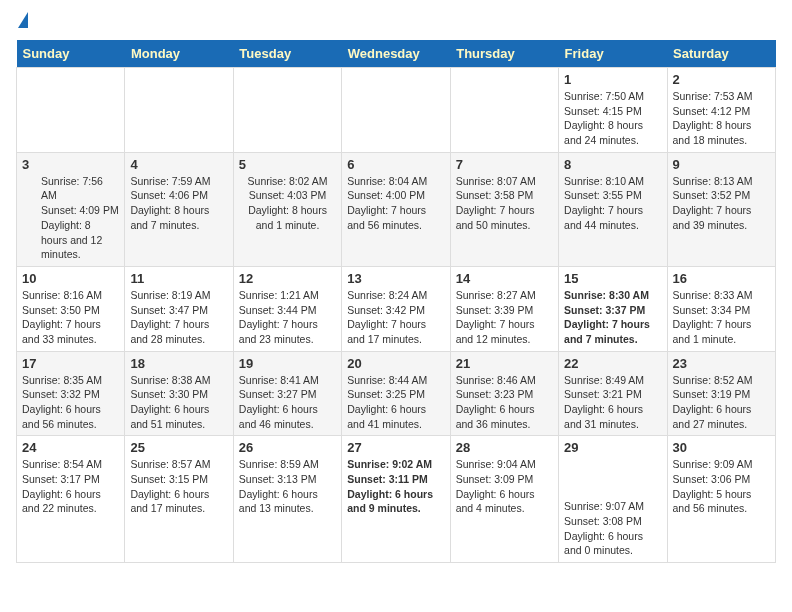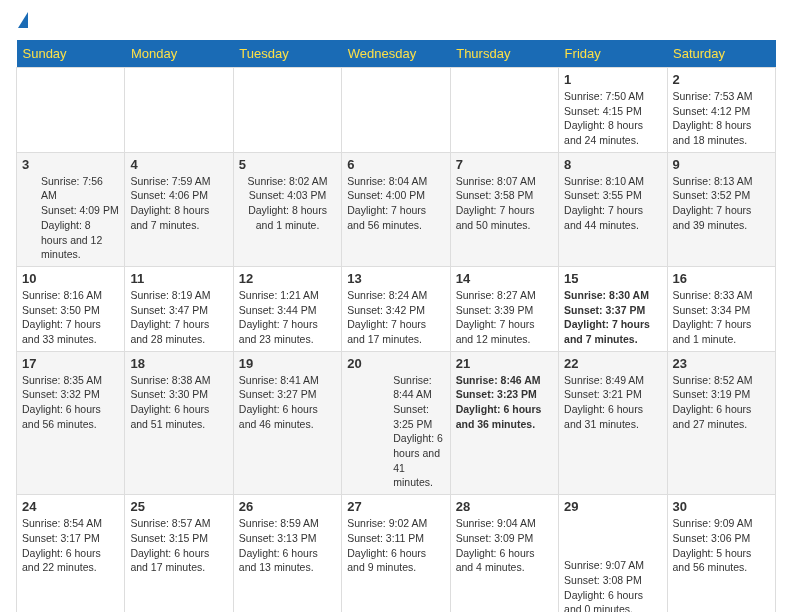--- a/index.html
+++ b/index.html
@@ -55,25 +55,25 @@
       font-size: 16px;
       color: #444;
     }
     table {
       width: 100%;
       border-collapse: collapse;
       table-layout: fixed;
     }
     thead th {
       background-color: #1a6bb5;
-      color: #fde047;
+      color: #fef9c3;
       text-align: left;
       padding: 6px 6px;
       font-size: 13px;
-      font-weight: normal;
+      font-weight: bold;
     }
     tbody td {
       vertical-align: top;
       border: 1px solid #ddd;
       padding: 4px 5px;
       font-size: 11px;
       color: #333;
       height: 80px;
       background: #fff;
     }
@@ -248,27 +248,27 @@
 Daylight: 6 hours and 51 minutes.</div>
         </td>
         <td>
           <span class="day-number">19</span>
           <div class="day-info" style="white-space: pre-line;">Sunrise: 8:41 AM
 Sunset: 3:27 PM
 Daylight: 6 hours and 46 minutes.</div>
         </td>
         <td>
           <span class="day-number">20</span>
-          <div class="day-info" style="white-space: pre-line; margin-left: 46px;">Sunrise: 8:44 AM
+          <div class="day-info" style="white-space: pre-line;">Sunrise: 8:44 AM
 Sunset: 3:25 PM
 Daylight: 6 hours and 41 minutes.</div>
         </td>
         <td>
           <span class="day-number">21</span>
-          <div class="day-info" style="white-space: pre-line; font-weight: bold;">Sunrise: 8:46 AM
+          <div class="day-info" style="white-space: pre-line;">Sunrise: 8:46 AM
 Sunset: 3:23 PM
 Daylight: 6 hours and 36 minutes.</div>
         </td>
         <td>
           <span class="day-number">22</span>
           <div class="day-info" style="white-space: pre-line;">Sunrise: 8:49 AM
 Sunset: 3:21 PM
 Daylight: 6 hours and 31 minutes.</div>
         </td>
         <td>
@@ -292,21 +292,21 @@
 Daylight: 6 hours and 17 minutes.</div>
         </td>
         <td>
           <span class="day-number">26</span>
           <div class="day-info" style="white-space: pre-line;">Sunrise: 8:59 AM
 Sunset: 3:13 PM
 Daylight: 6 hours and 13 minutes.</div>
         </td>
         <td>
           <span class="day-number">27</span>
-          <div class="day-info" style="white-space: pre-line;">Sunrise: 9:02 AM
+          <div class="day-info" style="white-space: pre-line; font-weight: bold;">Sunrise: 9:02 AM
 Sunset: 3:11 PM
 Daylight: 6 hours and 9 minutes.</div>
         </td>
         <td>
           <span class="day-number">28</span>
           <div class="day-info" style="white-space: pre-line;">Sunrise: 9:04 AM
 Sunset: 3:09 PM
 Daylight: 6 hours and 4 minutes.</div>
         </td>
         <td>

